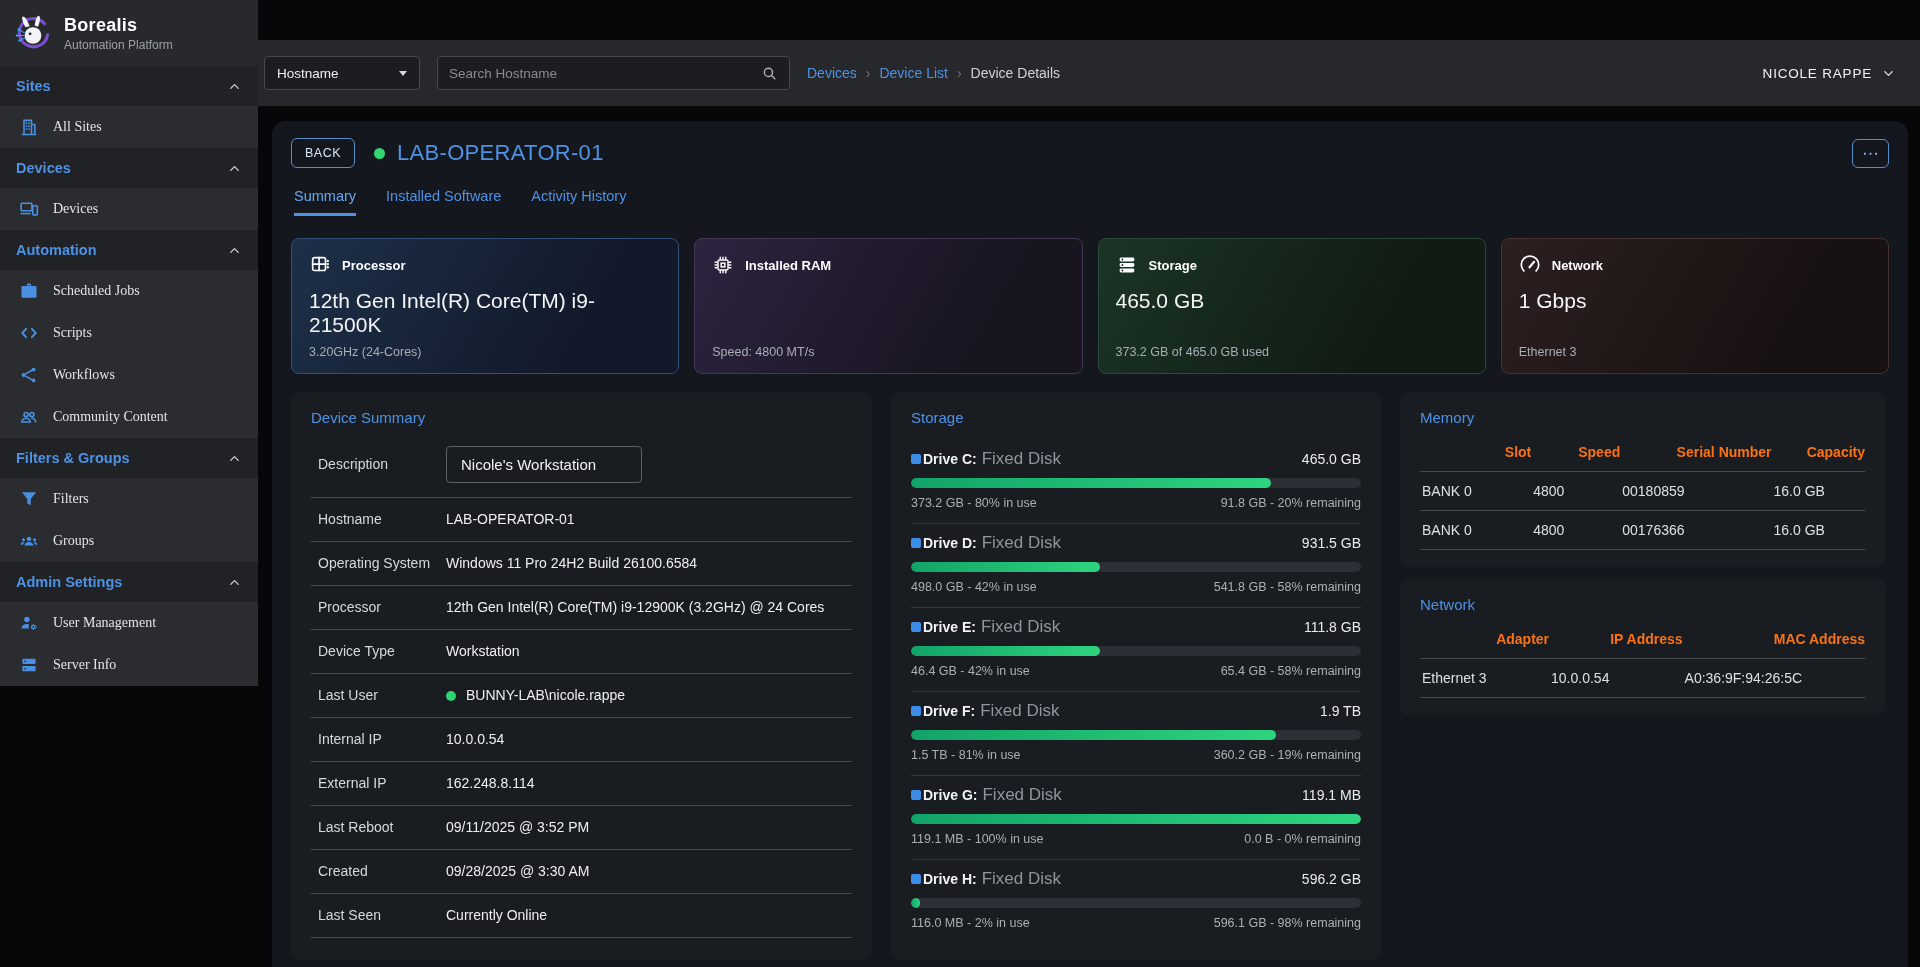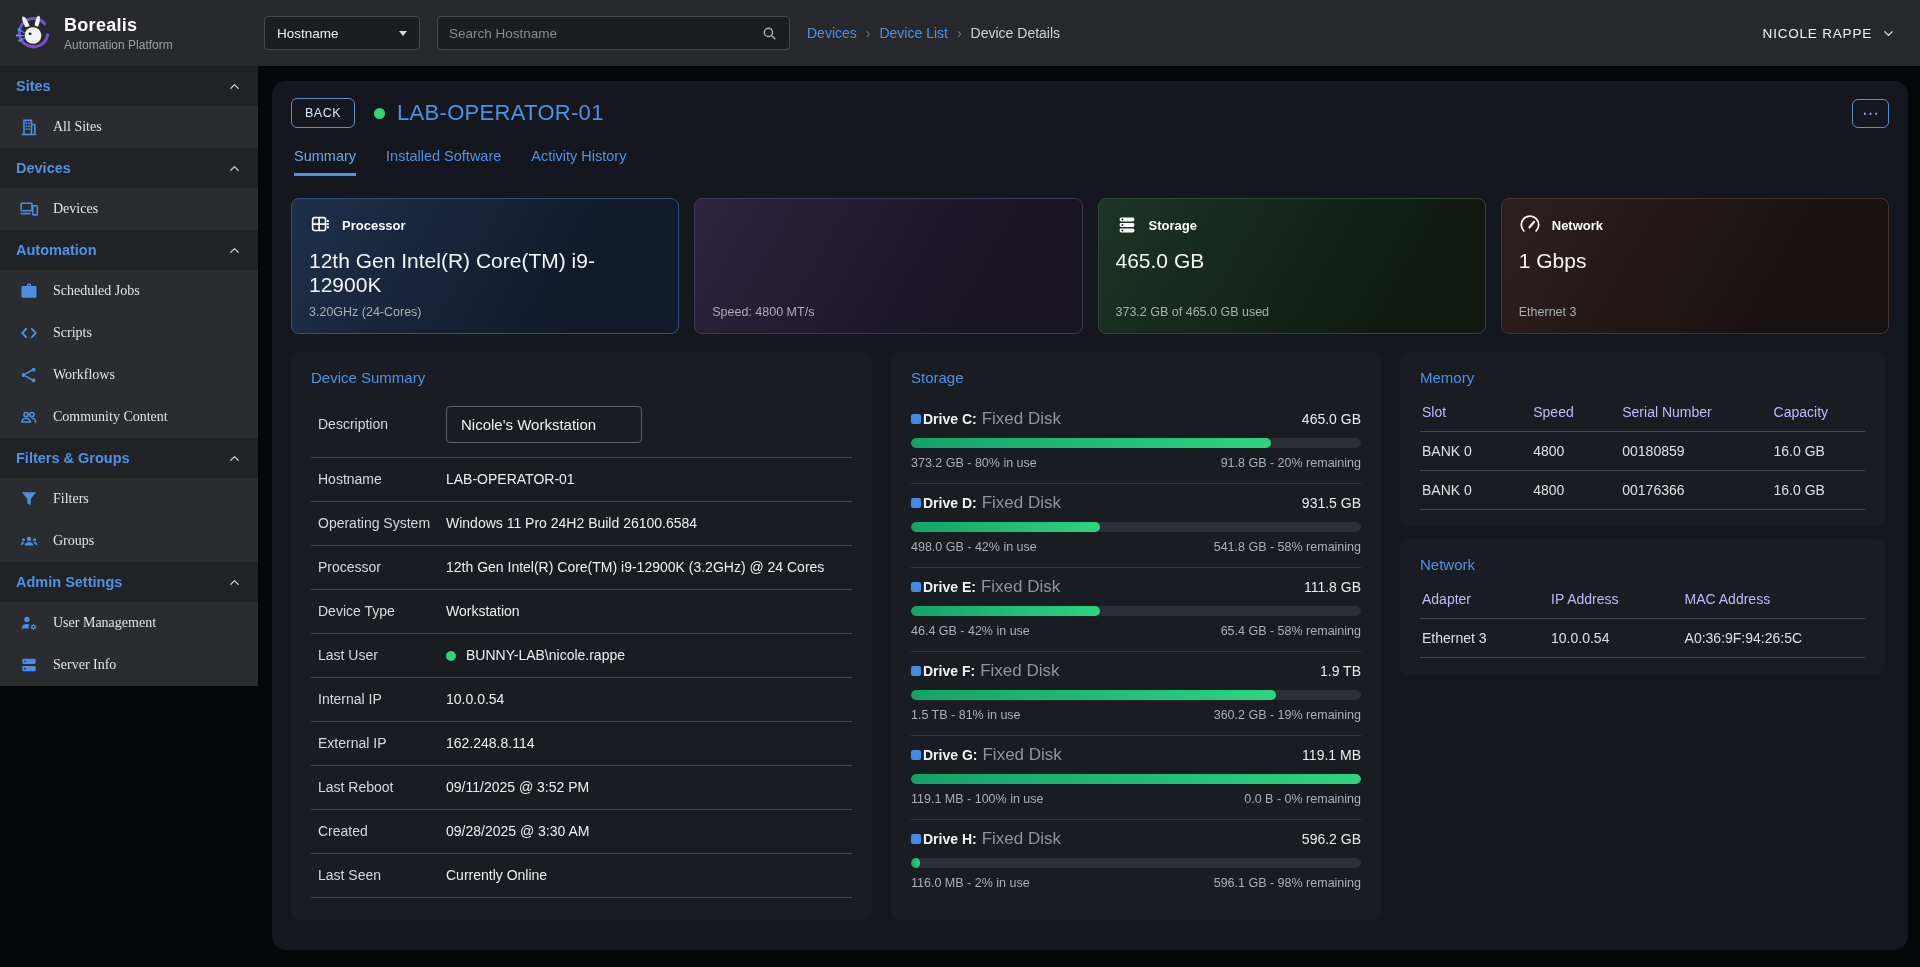--- a/index.html
+++ b/index.html
@@ -22,21 +22,21 @@
     display:flex; align-items:center; justify-content:space-between;
     padding:12px 16px; background:#202226; color:#4e92e5;
     font-weight:bold; font-size:14.5px; cursor:pointer;
   }
   .nav-section-header svg { width:15px; height:15px; stroke:#cfd2d5; stroke-width:2.2; fill:none; stroke-linecap:round; stroke-linejoin:round; }
   .nav-item { display:flex; align-items:center; gap:14px; padding:11px 16px 11px 19px; color:#e2e4e7; font-size:14px; cursor:pointer;font-family:Liberation Serif, serif; }
   .nav-item .ic { width:20px; height:20px; color:#4a90e2; flex:none; }
   .ic svg { width:100%; height:100%; }
 
   
-  .main { flex:1; display:flex; flex-direction:column; background:#060708; }
+  .main { flex:1; display:flex; flex-direction:column; background:#060708;margin-top:40px; }
   .topbar { height:66px; flex:none; background:#26282c; display:flex; align-items:center; padding:0 24px 0 6px; gap:17px; }
   .select-box {
     width:156px; height:34px; background:#1b1d21; border:1px solid #45484d; border-radius:4px;
     display:flex; align-items:center; justify-content:space-between; padding:0 12px;
     color:#eceef0; font-size:13.5px; cursor:pointer;
   }
   .caret-down { width:0; height:0; border-left:4.5px solid transparent; border-right:4.5px solid transparent; border-top:5.5px solid #d7d9db; }
   .search-box { width:353px; height:34px; background:#1b1d21; border:1px solid #45484d; border-radius:4px; display:flex; align-items:center; padding:0 11px; }
   .search-box input { flex:1; background:transparent; border:none; outline:none; color:#e8eaec; font-size:13.5px; font-family:inherit; }
   .search-box input::placeholder { color:#878c92; }
@@ -95,21 +95,21 @@
   .drive-chip { width:10px; height:10px; border-radius:2px; background:#3d8de8; flex:none; }
   .drive-name { color:#f2f3f5; font-weight:bold; font-size:14px; }
   .drive-type { color:#8f959c; font-size:17px; margin-left:3px; }
   .drive-capacity { margin-left:auto; color:#e9ebed; font-size:14px; }
   .bar { height:10px; background:#2c3036; border-radius:6px; margin:9px 0 8px; overflow:hidden; }
   .bar-fill { height:100%; border-radius:6px; background:linear-gradient(90deg,#12a467,#2ed47f); }
   .drive-sub { display:flex; justify-content:space-between; color:#aab0b6; font-size:12.5px; }
 
   .right-col { width:485px; display:flex; flex-direction:column; gap:12px; }
   .subpanel table { width:100%; border-collapse:collapse; font-size:14px; table-layout:fixed; }
-  .subpanel th { text-align:left; color:#c4b5fd; font-weight:normal; padding:4px 0 11px 2px; }
+  .subpanel th { text-align:right; color:#f97316; font-weight:bold; padding:4px 0 11px 2px; }
   .subpanel td { padding:11px 0 11px 2px; border-top:1px solid #46494e; color:#dde0e3; }
   .subpanel tbody tr:last-child td { border-bottom:1px solid #46494e; }
   .memory-panel col.c1{width:25%} .memory-panel col.c2{width:20%} .memory-panel col.c3{width:34%} .memory-panel col.c4{width:21%}
   .network-panel col.c1{width:29%} .network-panel col.c2{width:30%} .network-panel col.c3{width:41%}
 </style>
 </head>
 <body>
 
 <div class="app">
 
@@ -321,25 +321,35 @@
             <div class="card-head">
               <span class="ic">
                 <svg viewBox="0 0 24 24" fill="none" stroke="currentColor" stroke-width="1.8" stroke-linecap="round">
                   <rect x="4" y="4" width="14" height="14" rx="2"></rect>
                     <path d="M11 4v14M4 11h14"></path>
                   <path d="M20.5 7.5h.01M20.5 11h.01M20.5 14.5h.01" stroke-width="2.6"></path>
                 </svg>
               </span>
               <span class="card-title">Processor</span>
             </div>
-            <div class="card-value">12th Gen Intel(R) Core(TM) i9-12900K</div>
+            <div class="card-value">12th Gen Intel(R) Core(TM) i9-21500K</div>
             <div class="card-sub">3.20GHz (24-Cores)</div>
           </div>
 
           <div class="card card-ram">
+            <div class="card-head">
+              <span class="ic">
+                <svg viewBox="0 0 24 24" fill="none" stroke="currentColor" stroke-width="1.6" stroke-linecap="round">
+                  <rect x="6.5" y="6.5" width="11" height="11" rx="1.8"></rect>
+                    <rect x="10" y="10" width="4" height="4"></rect>
+                  <path d="M9 3.5v2M12 3.5v2M15 3.5v2M9 18.5v2M12 18.5v2M15 18.5v2M3.5 9h2M3.5 12h2M3.5 15h2M18.5 9h2M18.5 12h2M18.5 15h2"></path>
+                </svg>
+              </span>
+              <span class="card-title">Installed RAM</span>
+            </div>
             <div class="card-sub">Speed: 4800 MT/s</div>
           </div>
 
           <div class="card card-storage">
             <div class="card-head">
               <span class="ic">
                 <svg viewBox="0 0 24 24" fill="currentColor">
                   <rect x="4" y="3.8" width="16" height="4.4" rx="1.6"></rect>
                     <rect x="4" y="9.8" width="16" height="4.4" rx="1.6"></rect>
                     <rect x="4" y="15.8" width="16" height="4.4" rx="1.6"></rect>

